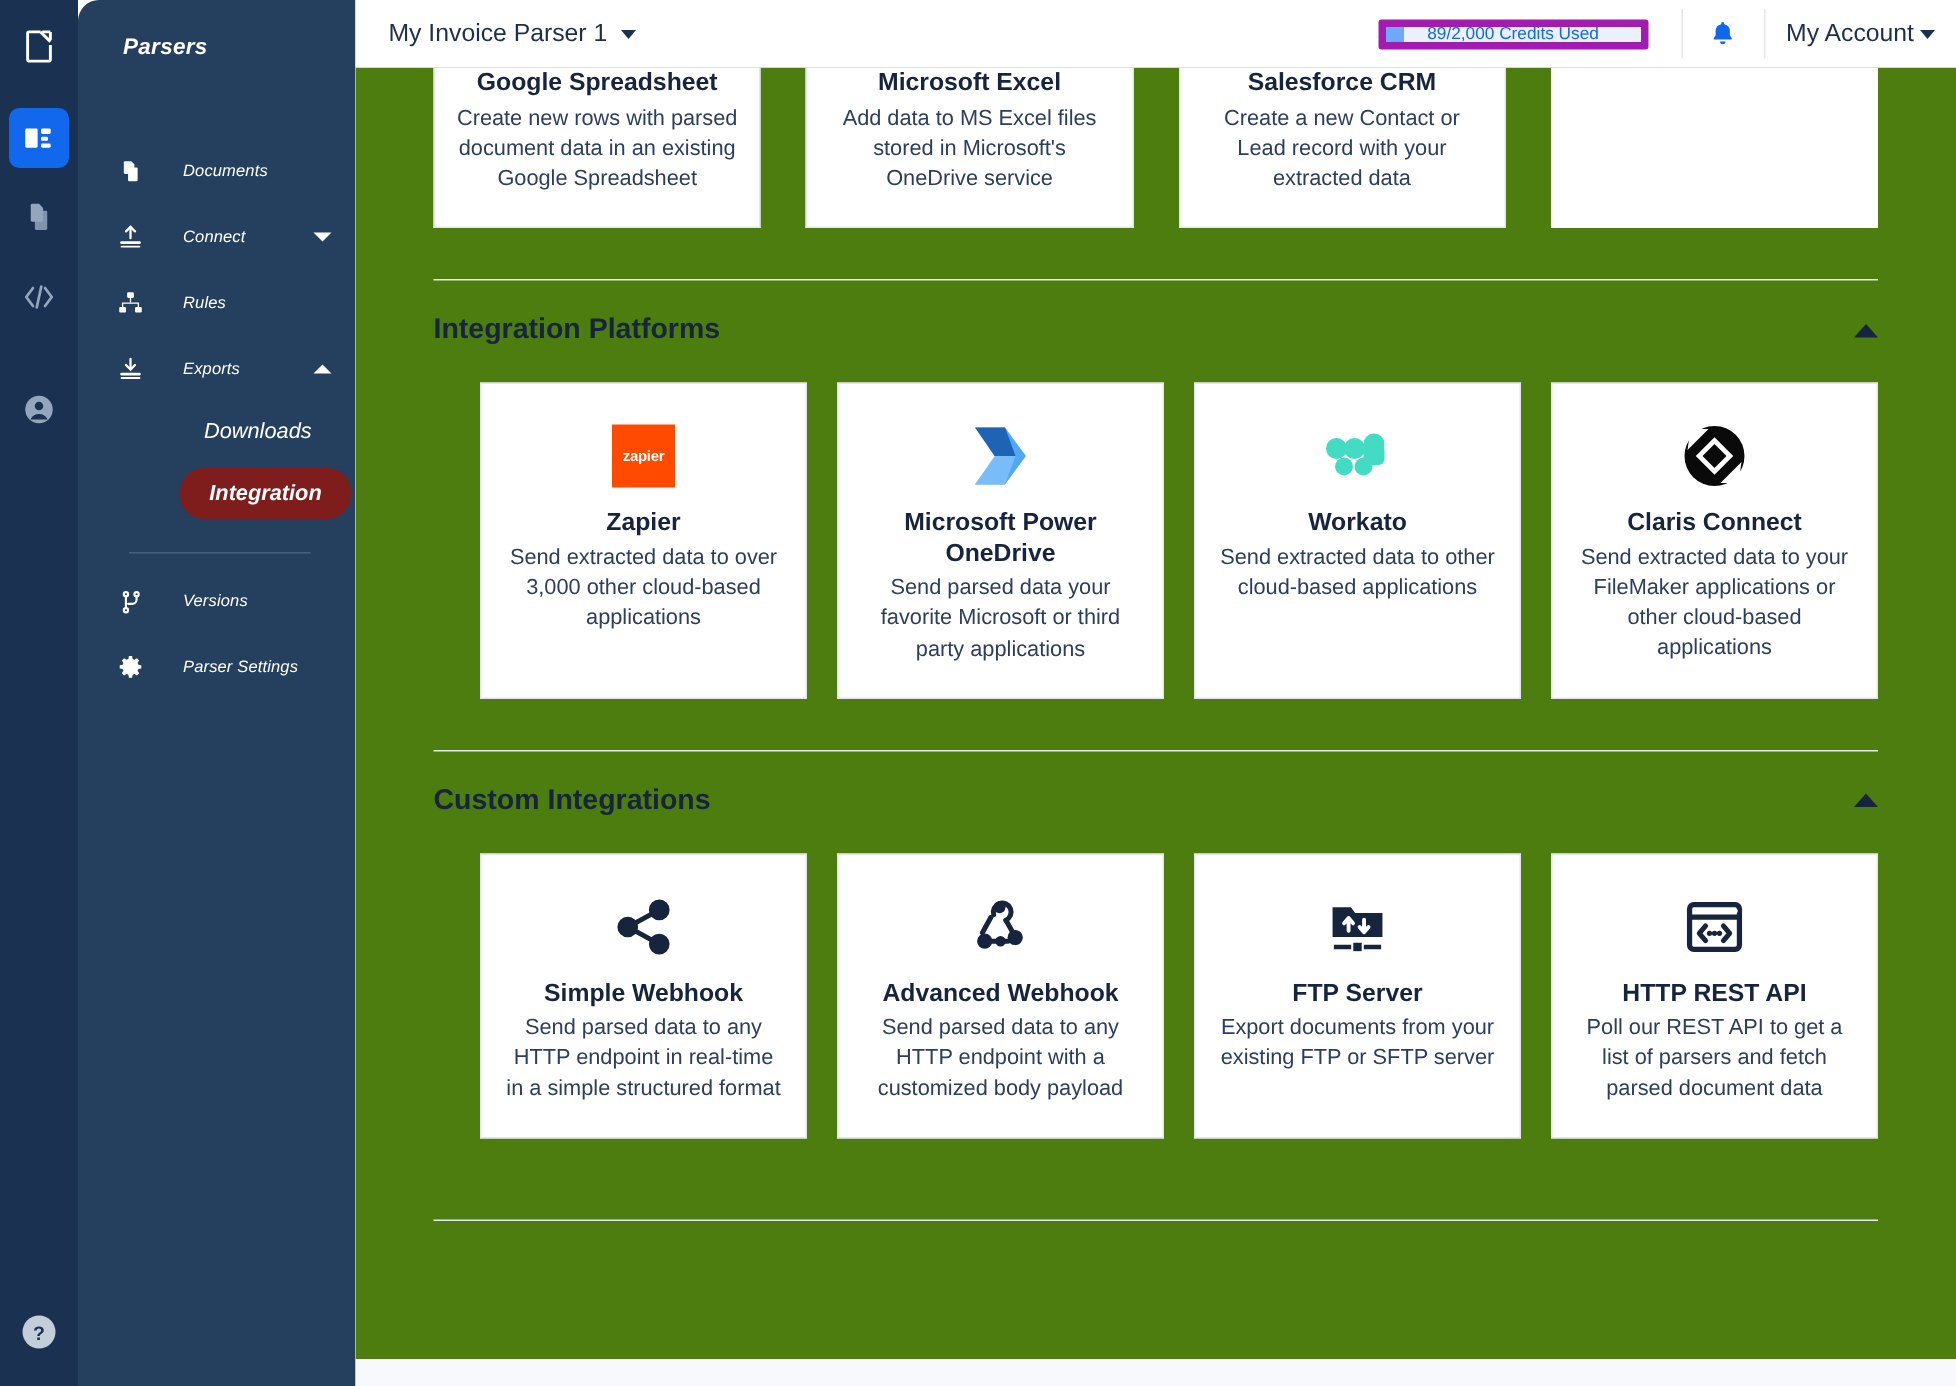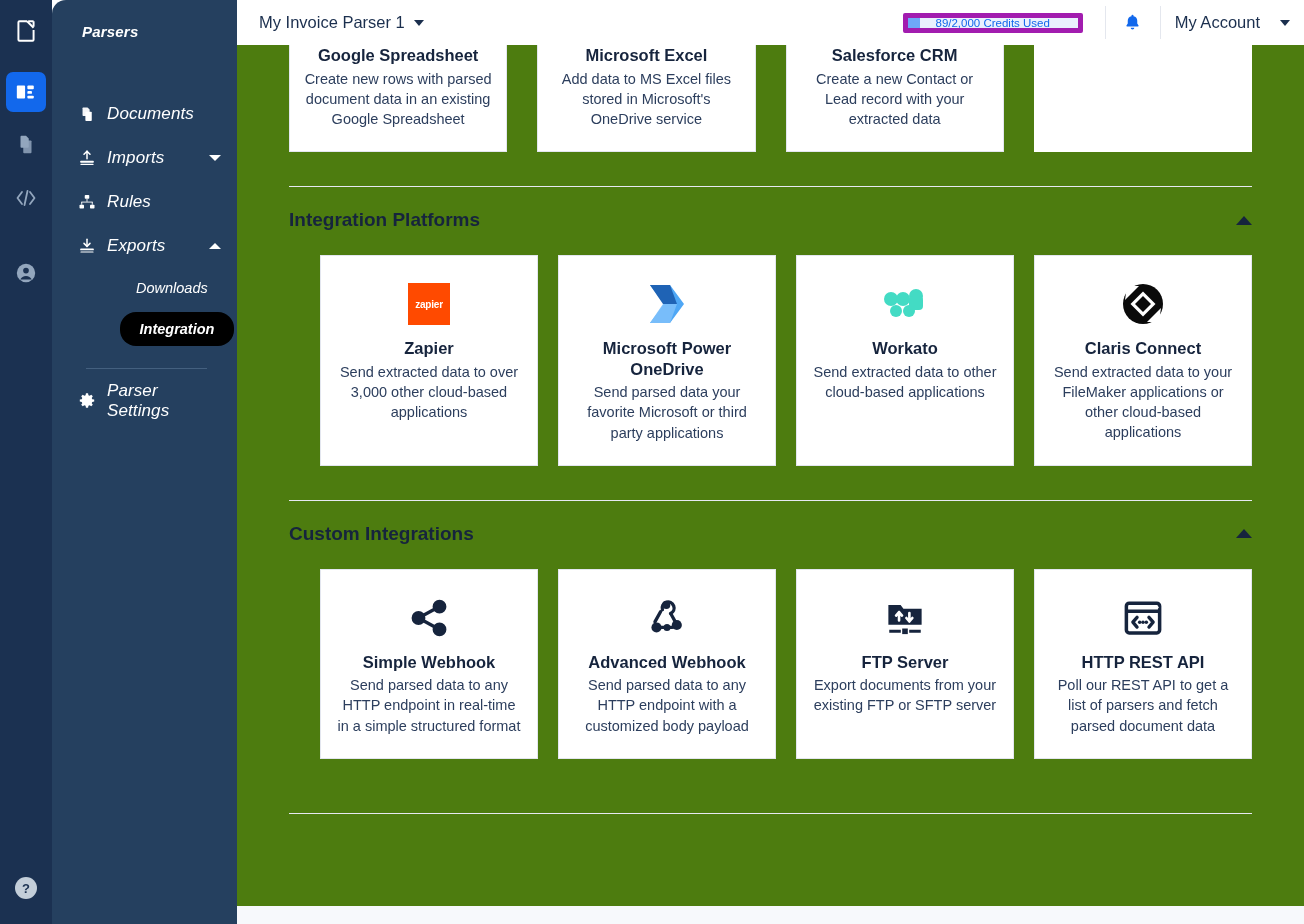--- a/index.html
+++ b/index.html
@@ -50,33 +50,33 @@
     font-size: 15px; font-weight: bold; color: #ffffff;
     padding: 23px 0 0 30px; letter-spacing: .2px;
   }
   .nav { margin-top: 52px; }
   .nav-row {
     display: flex; align-items: center;
     height: 44px; padding-left: 24px; padding-right: 16px;
     cursor: pointer; position: relative;
   }
   .nav-ico { width: 22px; flex: 0 0 22px; display: flex; align-items: center; justify-content: center; }
-  .nav-label { font-size: 17px; color: #ffffff; margin-left: 9px; letter-spacing: .1px; }
+  .nav-label { font-size: 11px; color: #ffffff; margin-left: 24px; letter-spacing: .1px; }
   .caret { margin-left: auto; width: 0; height: 0; }
   .caret.down { border-left: 6px solid transparent; border-right: 6px solid transparent; border-top: 6px solid #fff; }
   .caret.up { border-left: 6px solid transparent; border-right: 6px solid transparent; border-bottom: 6px solid #fff; }
 
   .sub-row {
     height: 40px; display: flex; align-items: center;
     padding-left: 0px; margin-left: 84px;
     font-size: 14.5px; color: #ffffff; cursor: pointer;
   }
   .sub-pill {
     margin: 4px 0 0 68px; width: 114px; height: 34px;
-    background: #000000; border-radius: 16px;
+    background: #7f1d1d; border-radius: 16px;
     display: flex; align-items: center; justify-content: center;
     font-size: 14.5px; font-weight: bold; color: #fff; cursor: pointer;
   }
   .side-divider { margin: 22px 30px 10px 34px; height: 1px; background: #44607f; }
 
   
   .main { flex: 1; height: 924px; background: #ffffff; position: relative; overflow: hidden; }
   .topbar {
     height: 45px; display: flex; align-items: center;
     padding: 0 14px 0 22px; background: #fff;
@@ -90,21 +90,21 @@
   .topbar-right { margin-left: auto; display: flex; align-items: center; }
   .credits {
     width: 180px; height: 20px; border: 5px solid #a21caf; border-radius: 2px;
     background: #eaf1fe; position: relative; overflow: hidden; cursor: pointer;
     display: flex; align-items: center; justify-content: center;
   }
   .credits-fill { position: absolute; left: 0; top: 0; bottom: 0; width: 12px; background: #6ea8f8; }
   .credits-txt { position: relative; font-size: 11.5px; color: #1268ec; z-index: 2; }
   .bell-wrap { width: 56px; display: flex; align-items: center; justify-content: center;
       border-left: 1px solid #e4e7ee; border-right: 1px solid #e4e7ee; height: 33px; margin-left: 22px; cursor: pointer; }
-  .account { font-size: 16.5px; color: #1b2f4e; margin-left: 14px; display: flex; align-items: center; gap: 20px; cursor: pointer; }
+  .account { font-size: 16.5px; color: #1b2f4e; margin-left: 14px; display: flex; align-items: center; gap: 4px; cursor: pointer; }
 
   .content { position: absolute; top: 45px; left: 0; right: 0; bottom: 0; overflow: hidden; background: #4d7c0f; }
   .inner { padding: 0 52px 0 52px; }
 
   .card-grid { display: grid; grid-template-columns: repeat(4, 1fr); gap: 20px; margin-left: 31px; }
   .card {
     border: 1px solid #e3e6ef; background: #fff;
     padding: 20px 14px 22px 14px; text-align: center;
     display: flex; flex-direction: column; align-items: center;
     cursor: pointer;
@@ -202,21 +202,21 @@
 
       <div class="nav-row">
         <span class="nav-ico">
           <svg width="18" height="18" viewBox="0 0 24 24" fill="none" stroke="#ffffff" stroke-width="2" stroke-linecap="round">
             <path d="M12 3v10"></path>
               <polyline points="8 7 12 3 16 7" fill="none"></polyline>
             <path d="M4 17h16" stroke-width="2.4"></path>
               <path d="M4 20.5h16" stroke-width="1.6"></path>
           </svg>
         </span>
-        <span class="nav-label">Imports</span>
+        <span class="nav-label">Connect</span>
         <span class="caret down"></span>
       </div>
 
       <div class="nav-row">
         <span class="nav-ico">
           <svg width="18" height="18" viewBox="0 0 24 24" fill="#ffffff">
             <rect x="9" y="2.5" width="6" height="5" rx="1"></rect>
             <rect x="2" y="15.5" width="6" height="5" rx="1"></rect>
             <rect x="16" y="15.5" width="6" height="5" rx="1"></rect>
             <path d="M11.4 7.5h1.2v4h-1.2z"></path>
@@ -239,20 +239,32 @@
         </span>
         <span class="nav-label">Exports</span>
         <span class="caret up"></span>
       </div>
 
       <div class="sub-row">Downloads</div>
       <div class="sub-pill">Integration</div>
 
       <div class="side-divider"></div>
 
+      <div class="nav-row">
+        <span class="nav-ico">
+          <svg width="17" height="17" viewBox="0 0 24 24" fill="none" stroke="#ffffff" stroke-width="2" stroke-linecap="round">
+            <circle cx="7" cy="4.5" r="2"></circle>
+              <circle cx="17" cy="4.5" r="2"></circle>
+              <circle cx="7" cy="19.5" r="2"></circle>
+            <path d="M7 6.5v11"></path>
+              <path d="M17 6.5v3a4 4 0 0 1-4 4H9"></path>
+          </svg>
+        </span>
+        <span class="nav-label">Versions</span>
+      </div>
 
       <div class="nav-row">
         <span class="nav-ico">
           <svg width="18" height="18" viewBox="0 0 24 24" fill="#ffffff">
             <path d="M12 8.2a3.8 3.8 0 1 0 0 7.6 3.8 3.8 0 0 0 0-7.6zm0 5.8a2 2 0 1 1 0-4 2 2 0 0 1 0 4z"></path>
             <path d="M10.6 1.8h2.8l.5 2.6 1.6.7 2.2-1.4 2 2-1.4 2.2.7 1.6 2.6.5v2.8l-2.6.5-.7 1.6 1.4 2.2-2 2-2.2-1.4-1.6.7-.5 2.6h-2.8l-.5-2.6-1.6-.7-2.2 1.4-2-2 1.4-2.2-.7-1.6-2.6-.5v-2.8l2.6-.5.7-1.6-1.4-2.2 2-2 2.2 1.4 1.6-.7z"></path>
           </svg>
         </span>
         <span class="nav-label">Parser Settings</span>
       </div>

